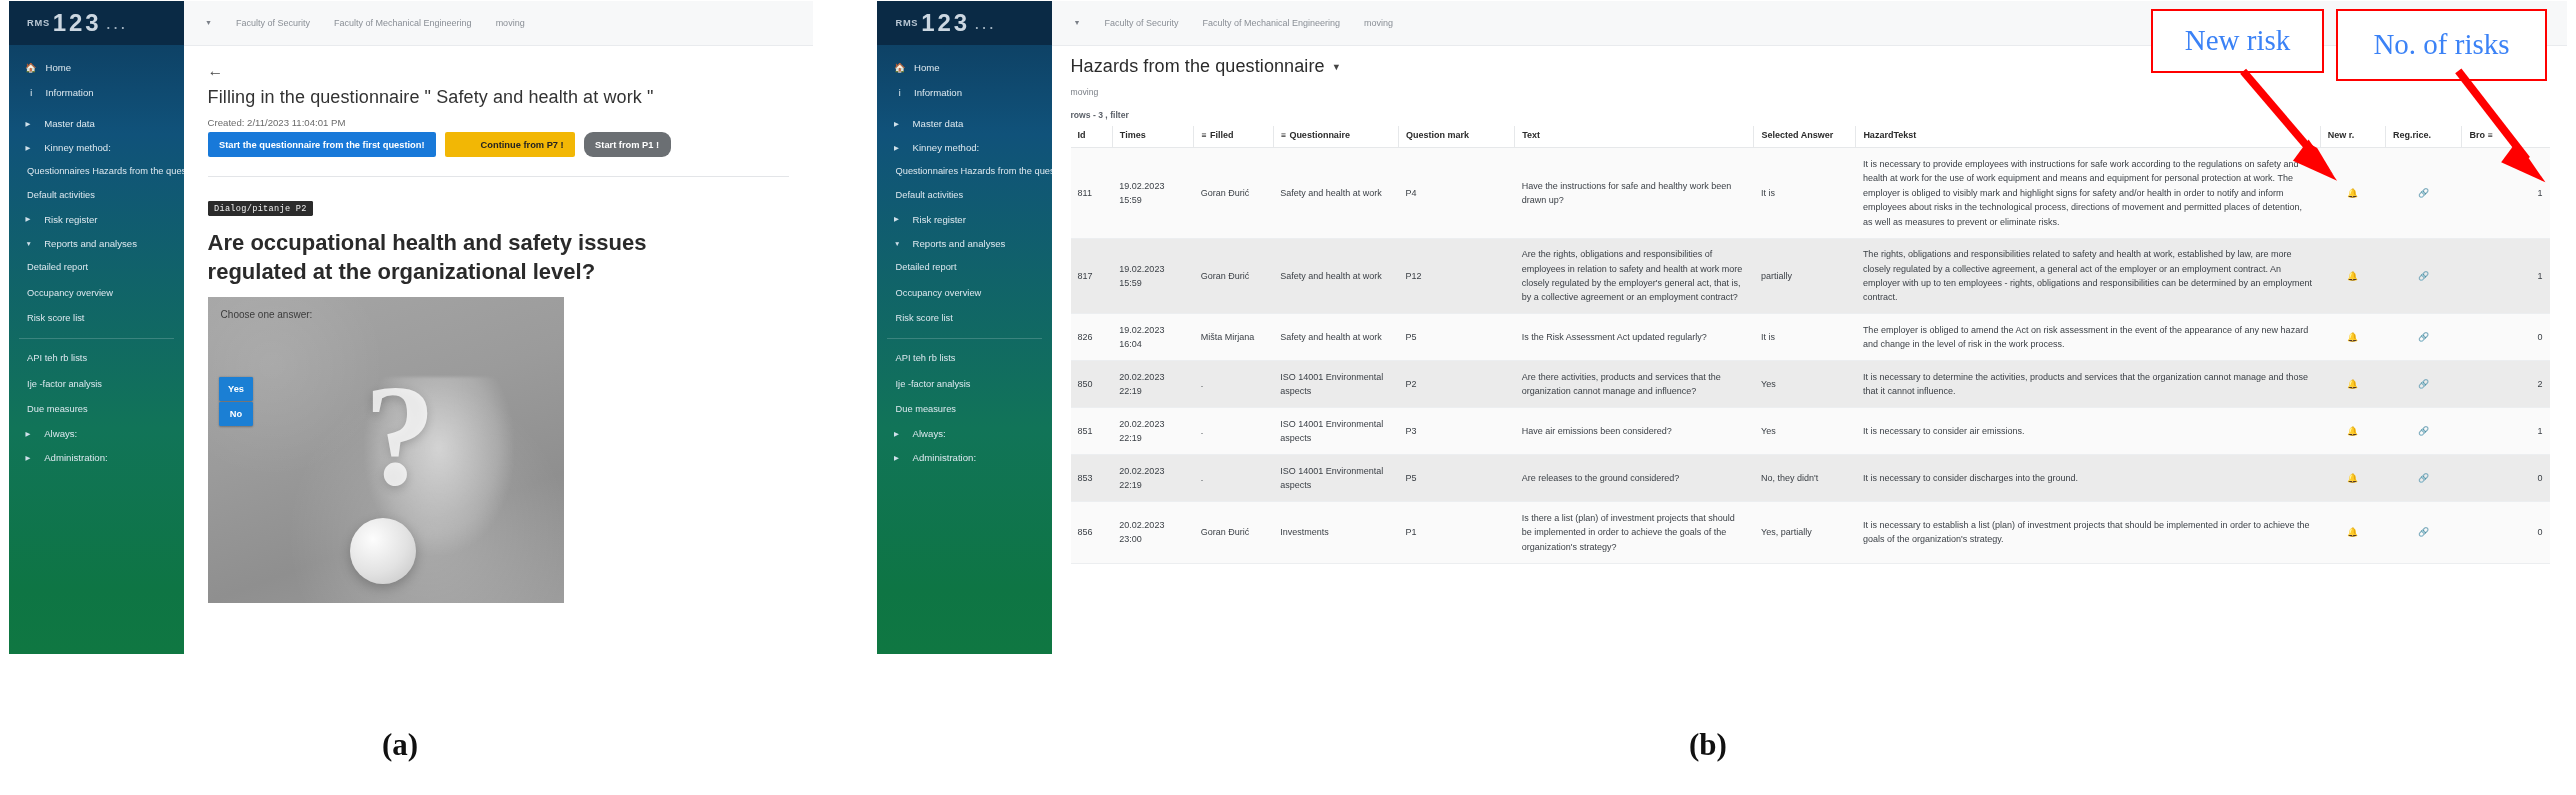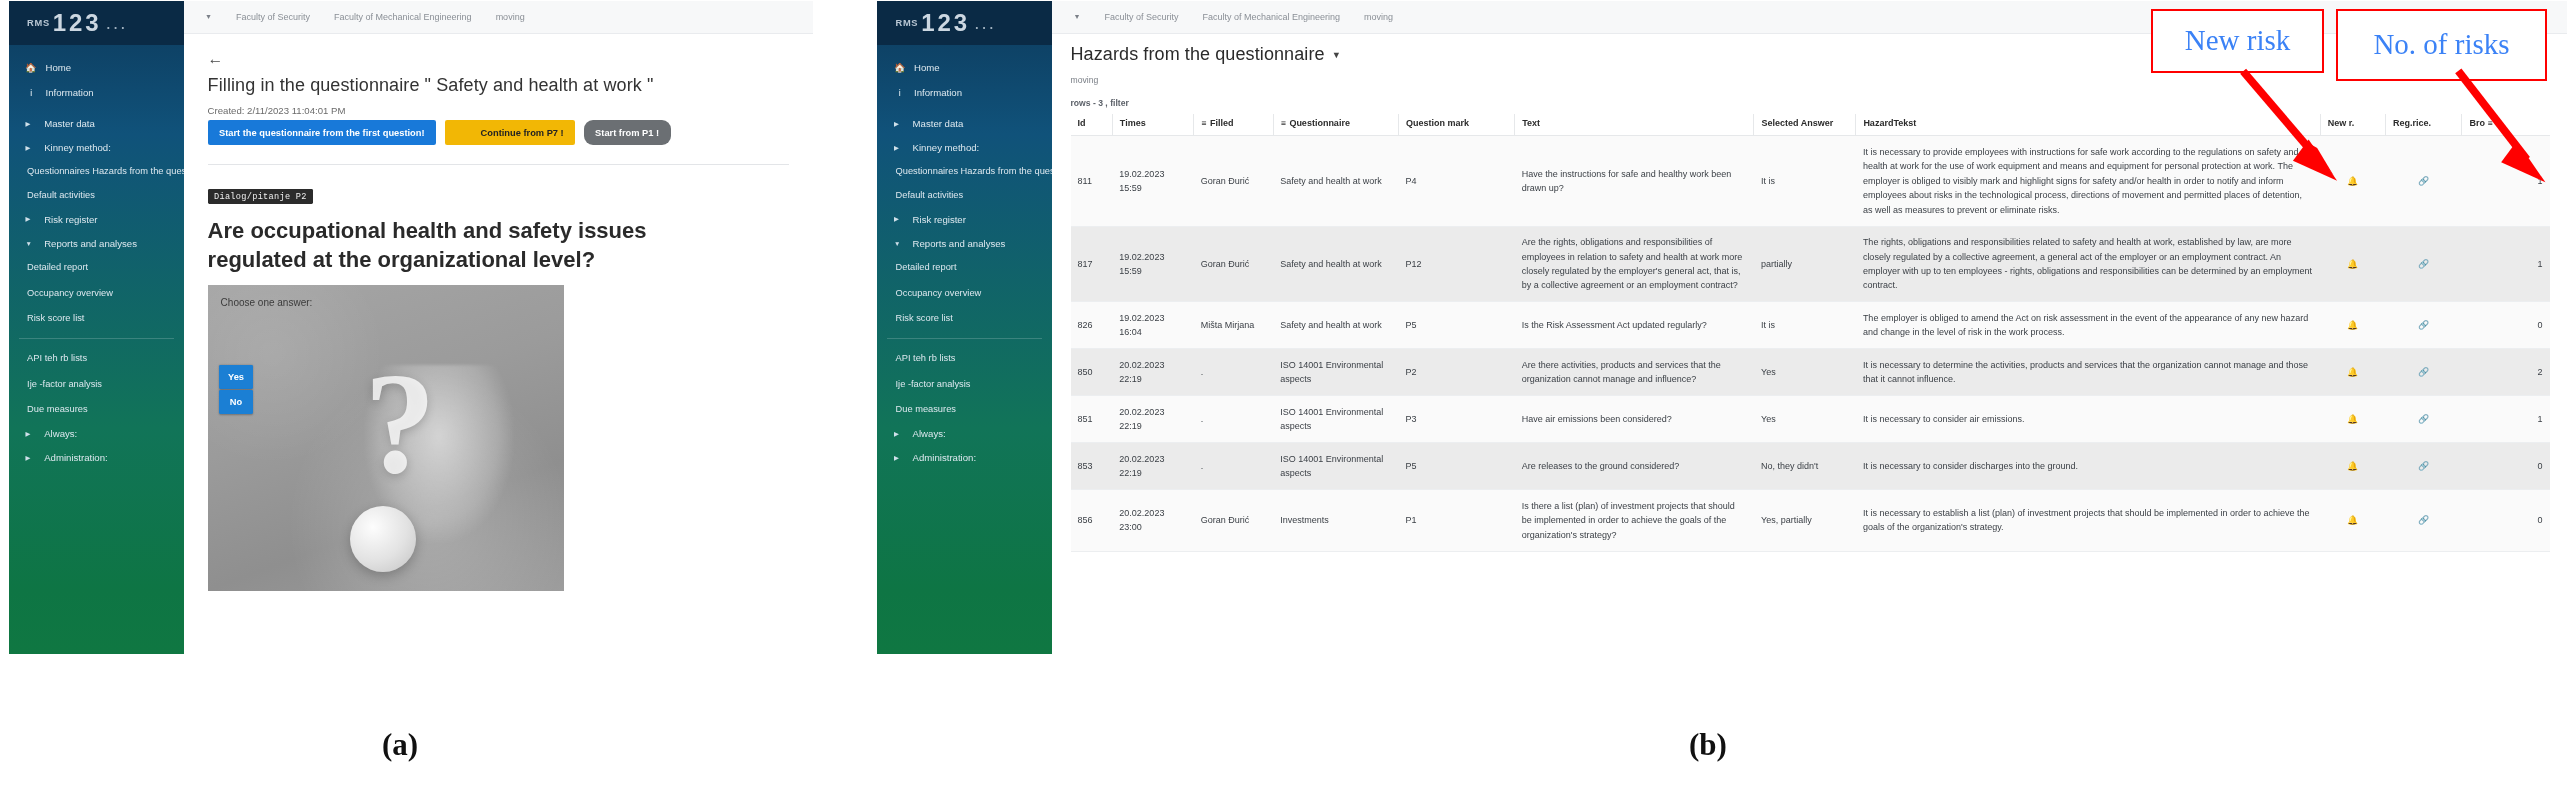--- a/index.html
+++ b/index.html
@@ -61,21 +61,21 @@
   .caret { font-size: 6.4px; color:#cfe0ea; width:10px; display:inline-block; }
   .nav-sep { height:0.7px; background: rgba(255,255,255,.18); margin: 7.1px 10px; }
   .nav-gap { height: 7.1px; }
 
   
   .content { position:absolute; top:0; height:653px; background:#fff; }
   .panel-a .content { left:175px; width: 629px; }
   .panel-b .content { left:175px; width: 1515px; }
 
   .crumbbar {
-    height: 33px; background:#f7f8f9; border-bottom:0.7px solid #e9ebee;
+    height: 45px; background:#f7f8f9; border-bottom:0.7px solid #e9ebee;
     display:flex; align-items:center; gap:24px; padding-left:21.4px;
     font-size: 9px; color:#8a8f96;
   }
   .crumb-caret { font-size:7.1px; color:#7b8088; }
 
   
   .a-body { padding: 15.7px 24px 0 24px; }
   .back-arrow { font-size: 15.7px; color:#4a4a4a; margin-bottom: 7.1px; display:inline-block; }
   .a-title { font-size: 18px; color:#333; font-weight:400; letter-spacing:0.1px; }
   .a-created { font-size: 9.6px; color:#6b6b6b; margin-top: 8.6px; }

